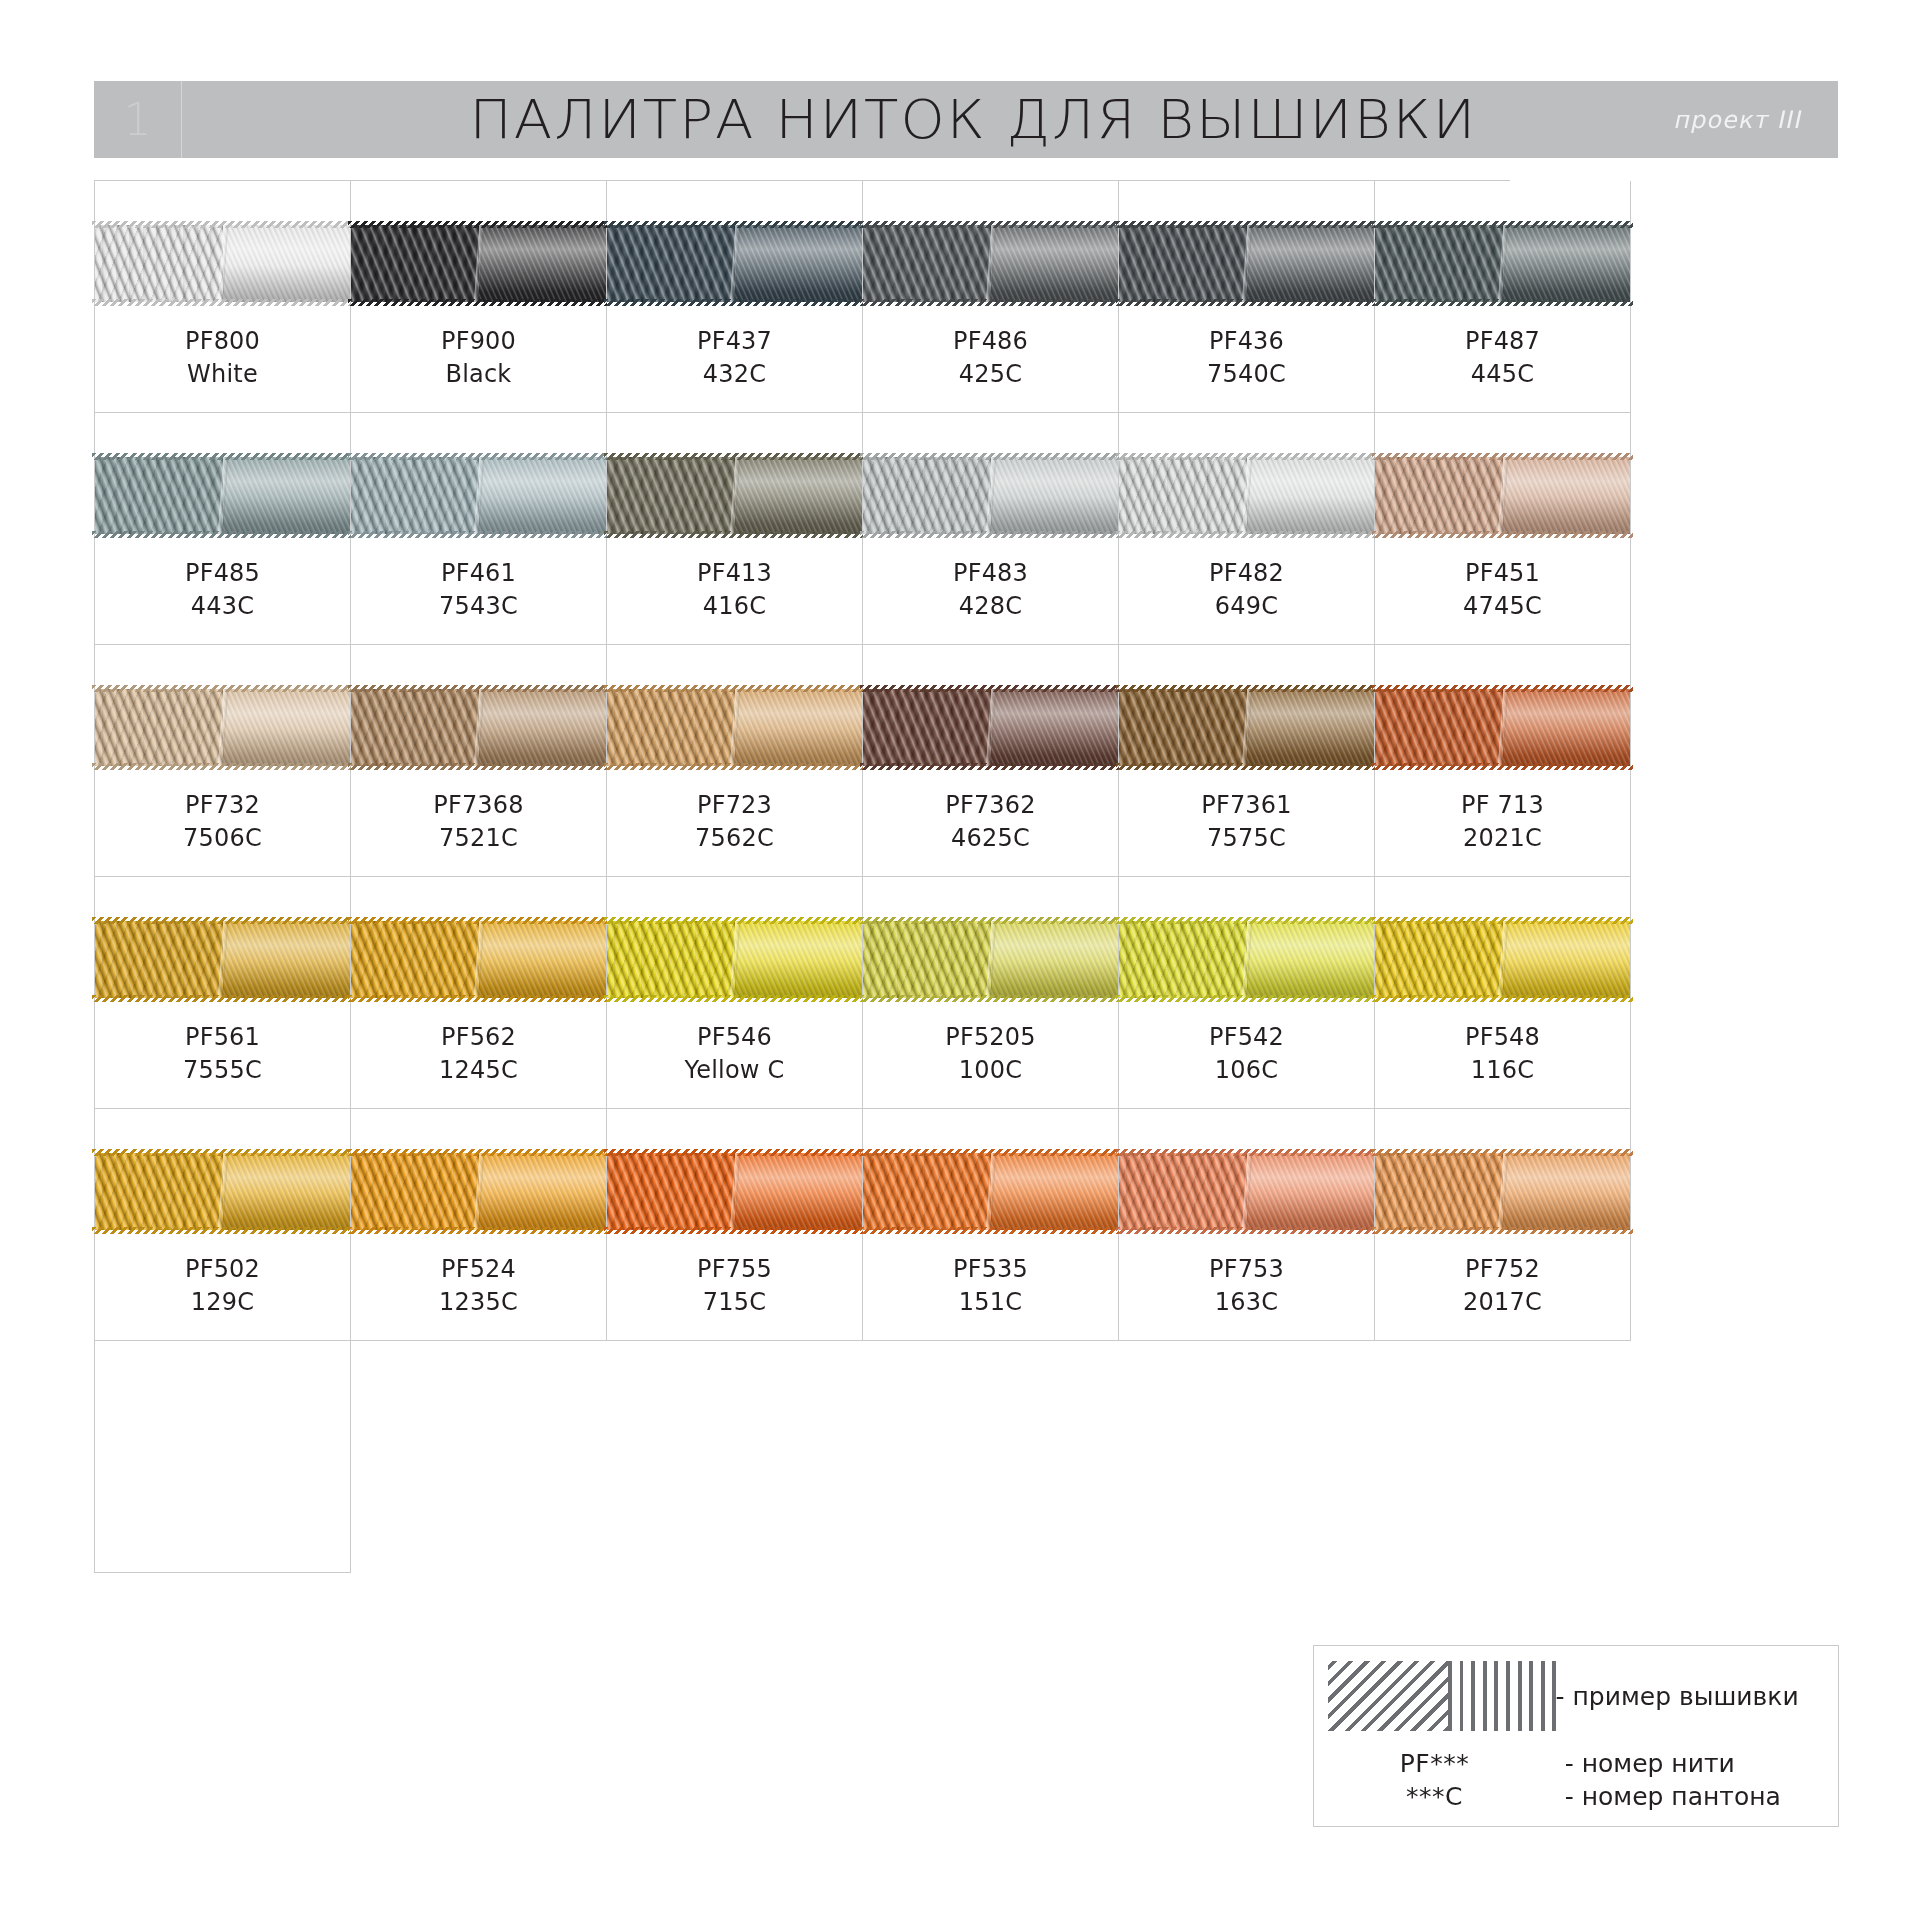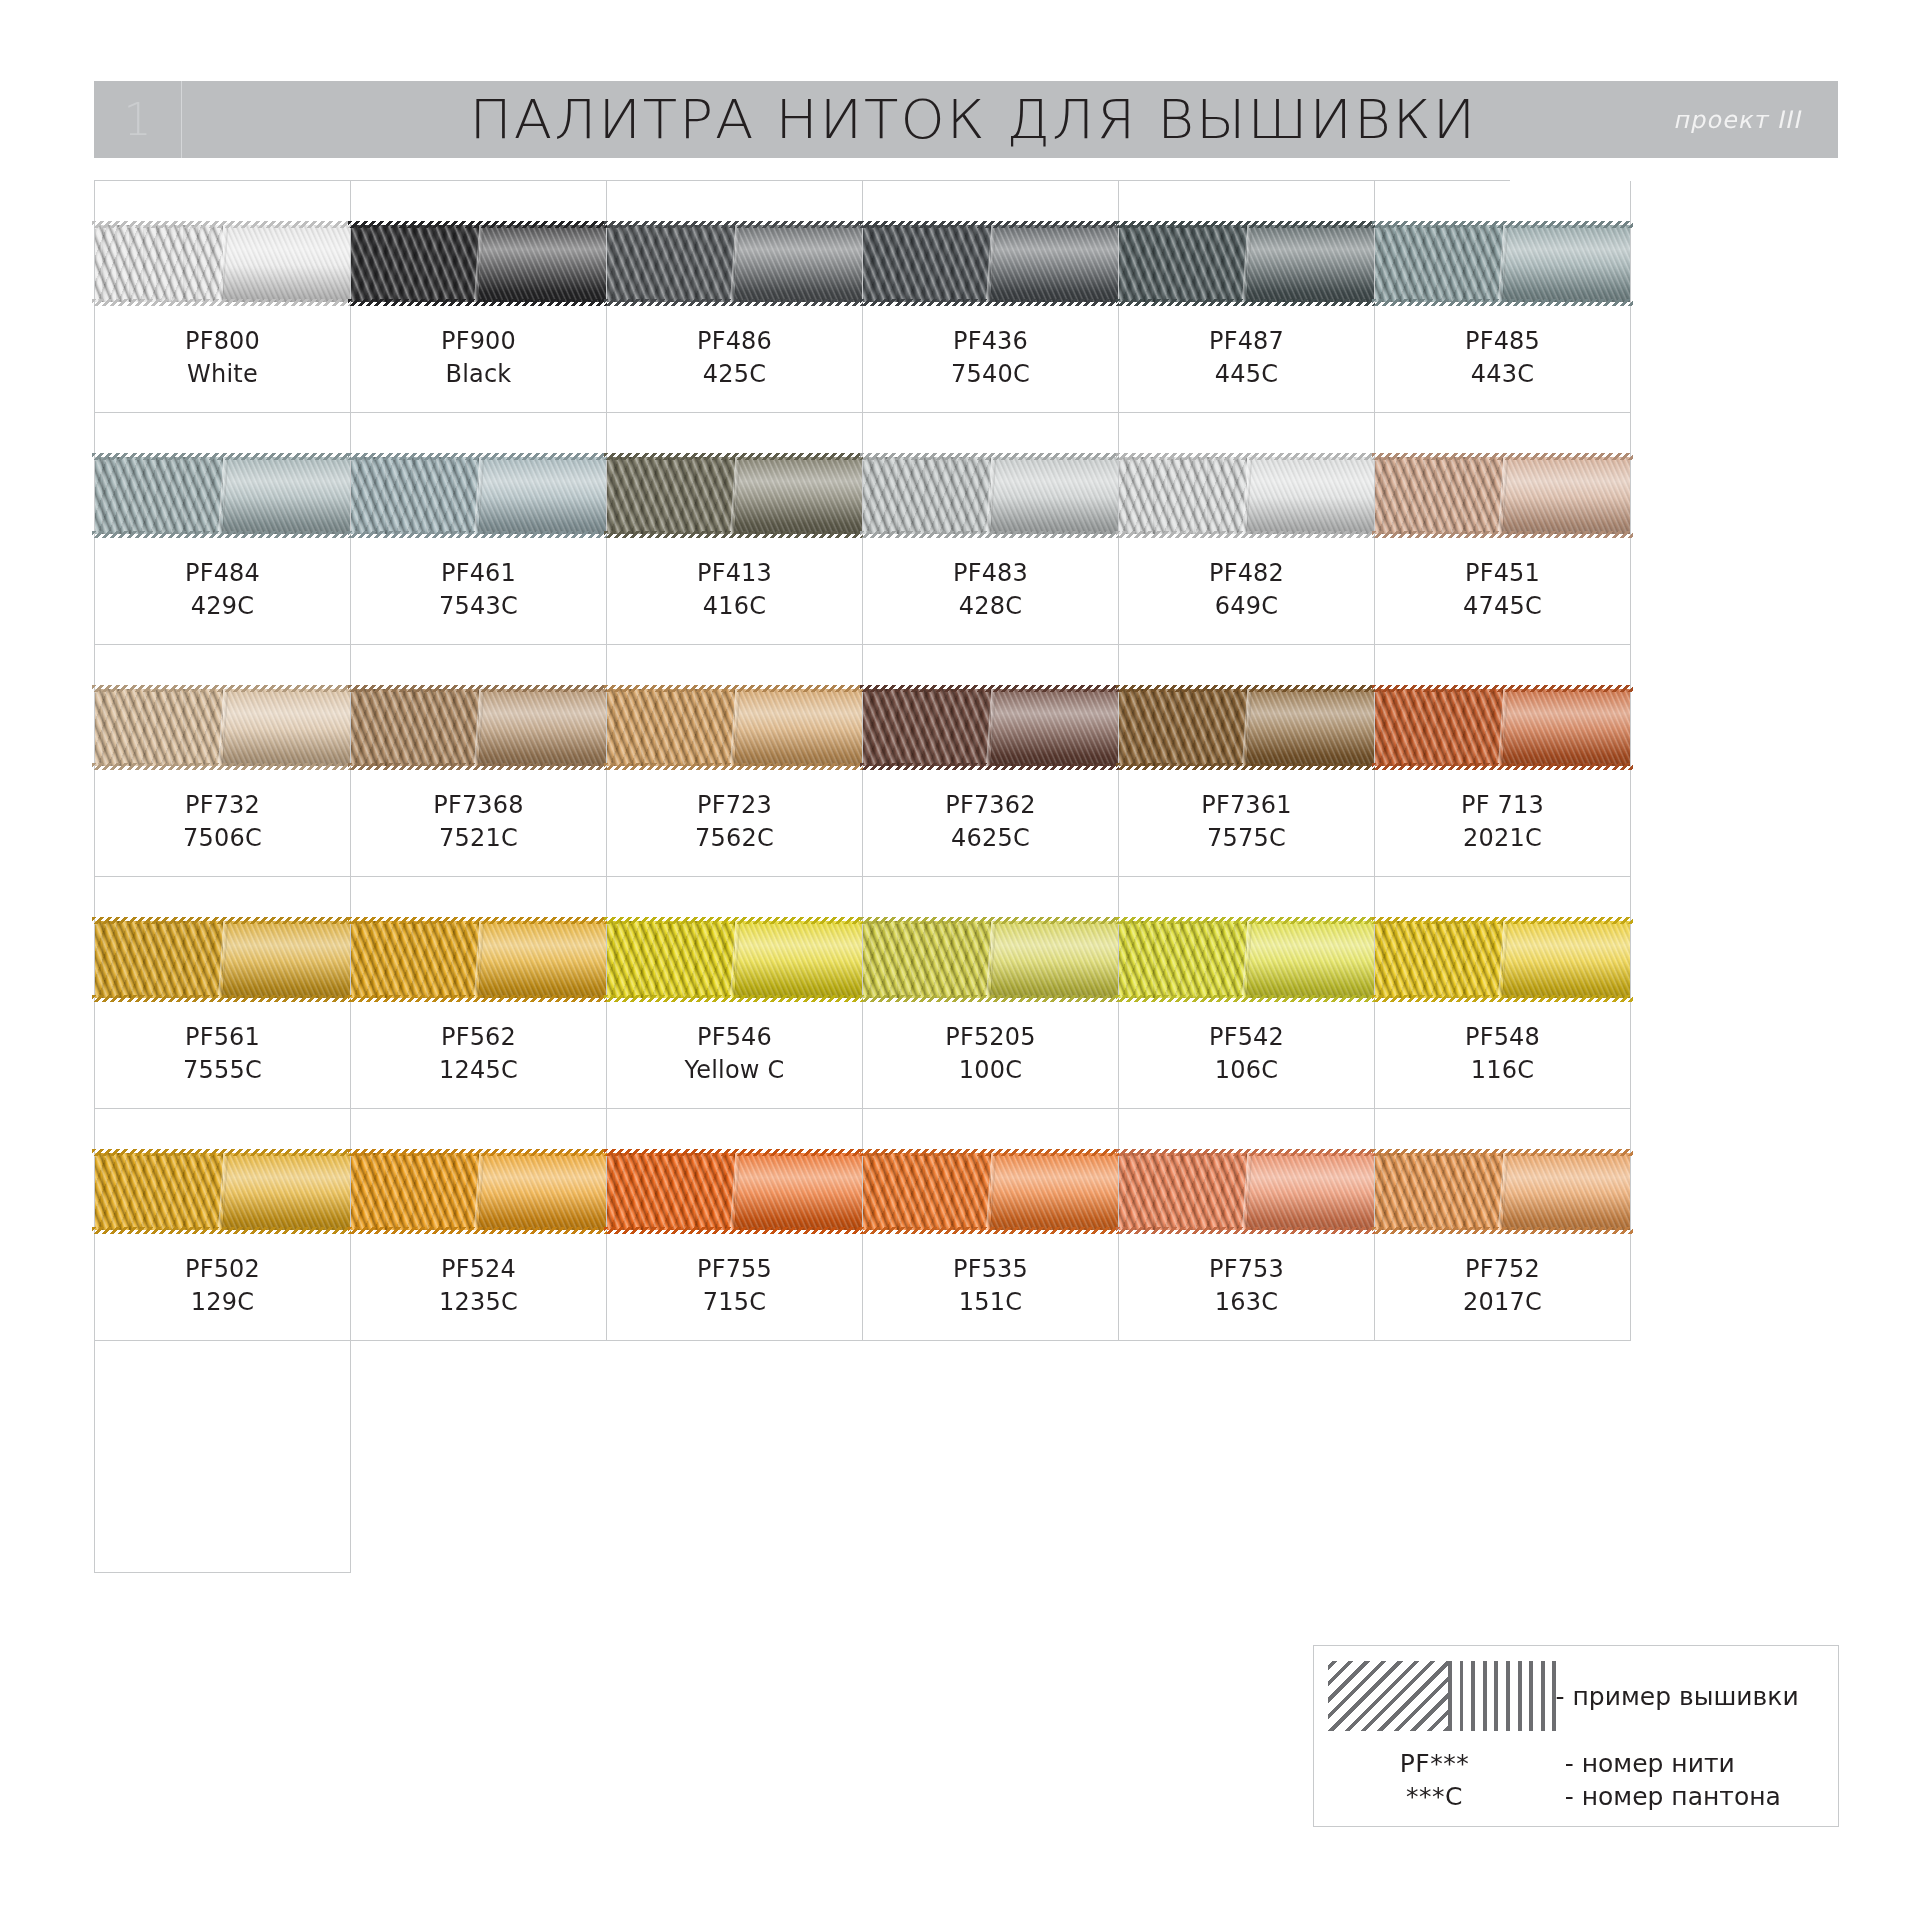--- a/index.html
+++ b/index.html
@@ -316,20 +316,33 @@
         <div class="seam"></div>
         <div class="edge top" style="--base: #2b2b2d;"></div>
         <div class="edge bot" style="--base: #2b2b2d;"></div>
       </div>
       <div class="labels">
         <span class="thread-no">PF900</span>
         <span class="pantone-no">Black</span>
       </div>
     </div>
     <div class="cell">
+      <div class="swatch" style="--base: #3b4b55;">
+        <div class="half left" style="--base: #3b4b55;"></div>
+        <div class="half right" style="--base: #3b4b55;"></div>
+        <div class="seam"></div>
+        <div class="edge top" style="--base: #3b4b55;"></div>
+        <div class="edge bot" style="--base: #3b4b55;"></div>
+      </div>
+      <div class="labels">
+        <span class="thread-no">PF437</span>
+        <span class="pantone-no">432C</span>
+      </div>
+    </div>
+    <div class="cell">
       <div class="swatch" style="--base: #54585b;">
         <div class="half left" style="--base: #54585b;"></div>
         <div class="half right" style="--base: #54585b;"></div>
         <div class="seam"></div>
         <div class="edge top" style="--base: #54585b;"></div>
         <div class="edge bot" style="--base: #54585b;"></div>
       </div>
       <div class="labels">
         <span class="thread-no">PF486</span>
         <span class="pantone-no">425C</span>
@@ -365,33 +378,20 @@
       <div class="swatch" style="--base: #8ba0a2;">
         <div class="half left" style="--base: #8ba0a2;"></div>
         <div class="half right" style="--base: #8ba0a2;"></div>
         <div class="seam"></div>
         <div class="edge top" style="--base: #8ba0a2;"></div>
         <div class="edge bot" style="--base: #8ba0a2;"></div>
       </div>
       <div class="labels">
         <span class="thread-no">PF485</span>
         <span class="pantone-no">443C</span>
-      </div>
-    </div>
-    <div class="cell">
-      <div class="swatch" style="--base: #9fb1b3;">
-        <div class="half left" style="--base: #9fb1b3;"></div>
-        <div class="half right" style="--base: #9fb1b3;"></div>
-        <div class="seam"></div>
-        <div class="edge top" style="--base: #9fb1b3;"></div>
-        <div class="edge bot" style="--base: #9fb1b3;"></div>
-      </div>
-      <div class="labels">
-        <span class="thread-no">PF484</span>
-        <span class="pantone-no">429C</span>
       </div>
     </div>
     <div class="cell">
       <div class="swatch" style="--base: #9eb2b7;">
         <div class="half left" style="--base: #9eb2b7;"></div>
         <div class="half right" style="--base: #9eb2b7;"></div>
         <div class="seam"></div>
         <div class="edge top" style="--base: #9eb2b7;"></div>
         <div class="edge bot" style="--base: #9eb2b7;"></div>
       </div>

